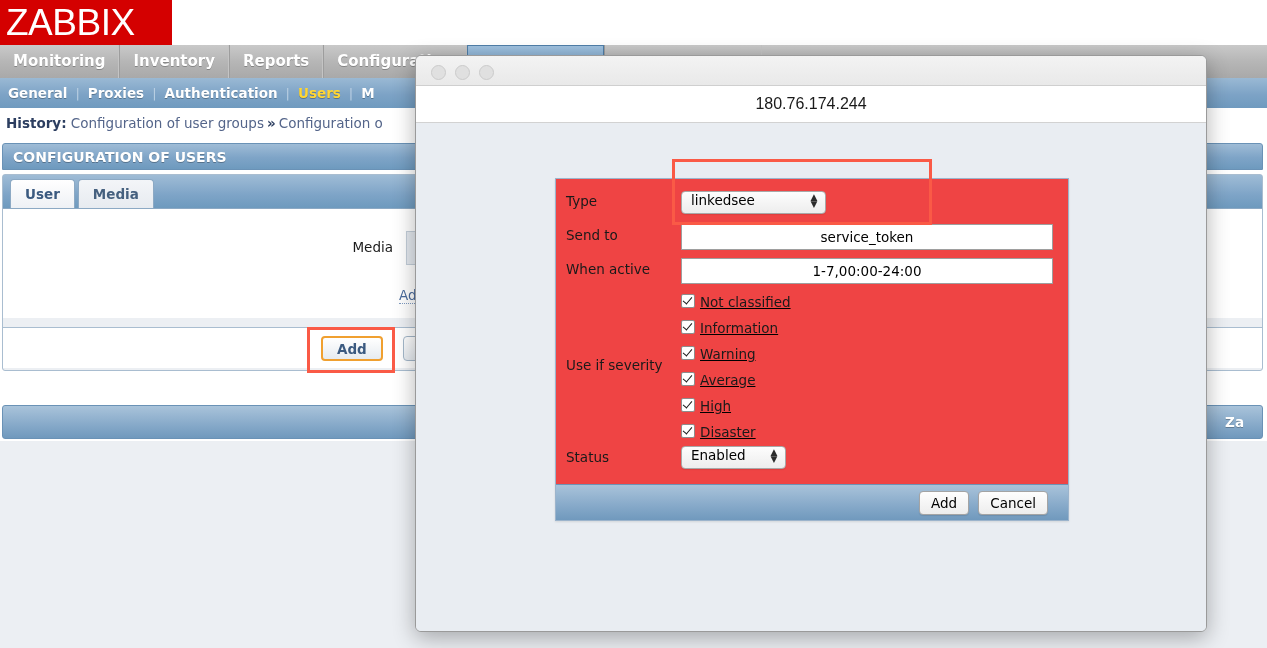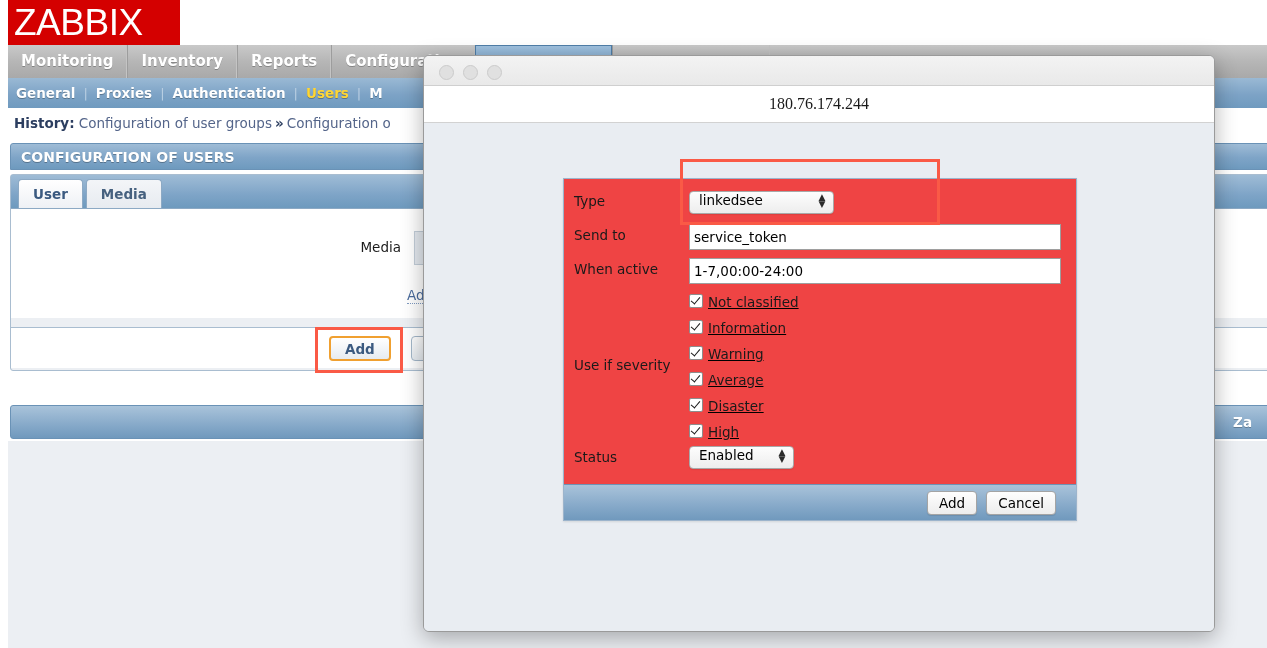--- a/index.html
+++ b/index.html
@@ -3,21 +3,21 @@
 <meta charset="utf-8">
 <title>Zabbix — Configuration of users — New media</title>
 <style>
   html, body {
     margin: 0; padding: 0;
     width: 1267px; height: 648px;
     overflow: hidden;
     background: #ffffff;
     font-family: "DejaVu Sans", "Liberation Sans", sans-serif;
   }
-  #root { position: relative; width: 1102px; height: 648px; margin-left: 8px; }
+  #root { position: relative; width: 1102px; height: 648px; }
 
   
   .zbx-page {
     position: absolute; left: 0; top: 0; width: 1267px; height: 648px;
     background: #ffffff;
   }
 
   
   .zbx-logo-bar {
     position: absolute; left: 0; top: 0; width: 1267px; height: 45px;
@@ -208,21 +208,21 @@
   .dot.d1 { left: 15px; }
   .dot.d2 { left: 39px; }
   .dot.d3 { left: 63px; }
 
   .win-urlbar {
     position: absolute; left: 0; top: 30px; width: 100%; height: 37px;
     background: #ffffff;
     border-bottom: 1px solid #d2d2d2;
     text-align: center; line-height: 36px;
     font-size: 16px; color: #1a1a1a;
-    font-family: Liberation Serif, serif;
+    font-family: Liberation Sans, sans-serif;
     box-sizing: border-box;
   }
 
   .win-content {
     position: absolute; left: 0; top: 68px; width: 100%; bottom: 0;
     background: #e9edf2;
   }
 
   
   .nm {
@@ -271,20 +271,21 @@
 
   input.txt {
     height: 21px;
     font-size: 13.5px;
     font-family: "DejaVu Sans", sans-serif;
     color: #000000;
     padding: 12px 4px;
     background: #ffffff;
     border: 1px solid #9e9e9e;
     box-sizing: border-box;
+    text-align: center;
   }
   input.sendto { width: 372px; }
   input.whenactive { width: 372px; }
 
   .sev-wrap { margin-left: 125px; }
   .sev-item {
     height: 26px; line-height: 26px;
     font-size: 13.5px; color: #1a1a1a;
     font-family: "DejaVu Sans", sans-serif;
   }
@@ -440,22 +441,22 @@
             </div>
           </div>
 
           <div class="nm-row" style="min-height:156px;">
             <div class="sevlabel" style="top:68px;">Use if severity</div>
             <div class="sev-wrap">
               <div class="sev-item"><span class="cbx"></span><span>Not classified</span></div>
               <div class="sev-item"><span class="cbx"></span><span>Information</span></div>
               <div class="sev-item"><span class="cbx"></span><span>Warning</span></div>
               <div class="sev-item"><span class="cbx"></span><span>Average</span></div>
+              <div class="sev-item"><span class="cbx"></span><span>High</span></div>
               <div class="sev-item"><span class="cbx"></span><span>Disaster</span></div>
-              <div class="sev-item"><span class="cbx"></span><span>High</span></div>
             </div>
           </div>
 
           <div class="nm-row" style="min-height:30px;">
             <div class="nm-lab" style="top:4px;">Status</div>
             <div class="nm-ctl" style="padding-top:0;">
               <span class="selwrap">
                 <select class="macsel" style="width:105px;">
                   <option>Enabled</option>
                 </select>

